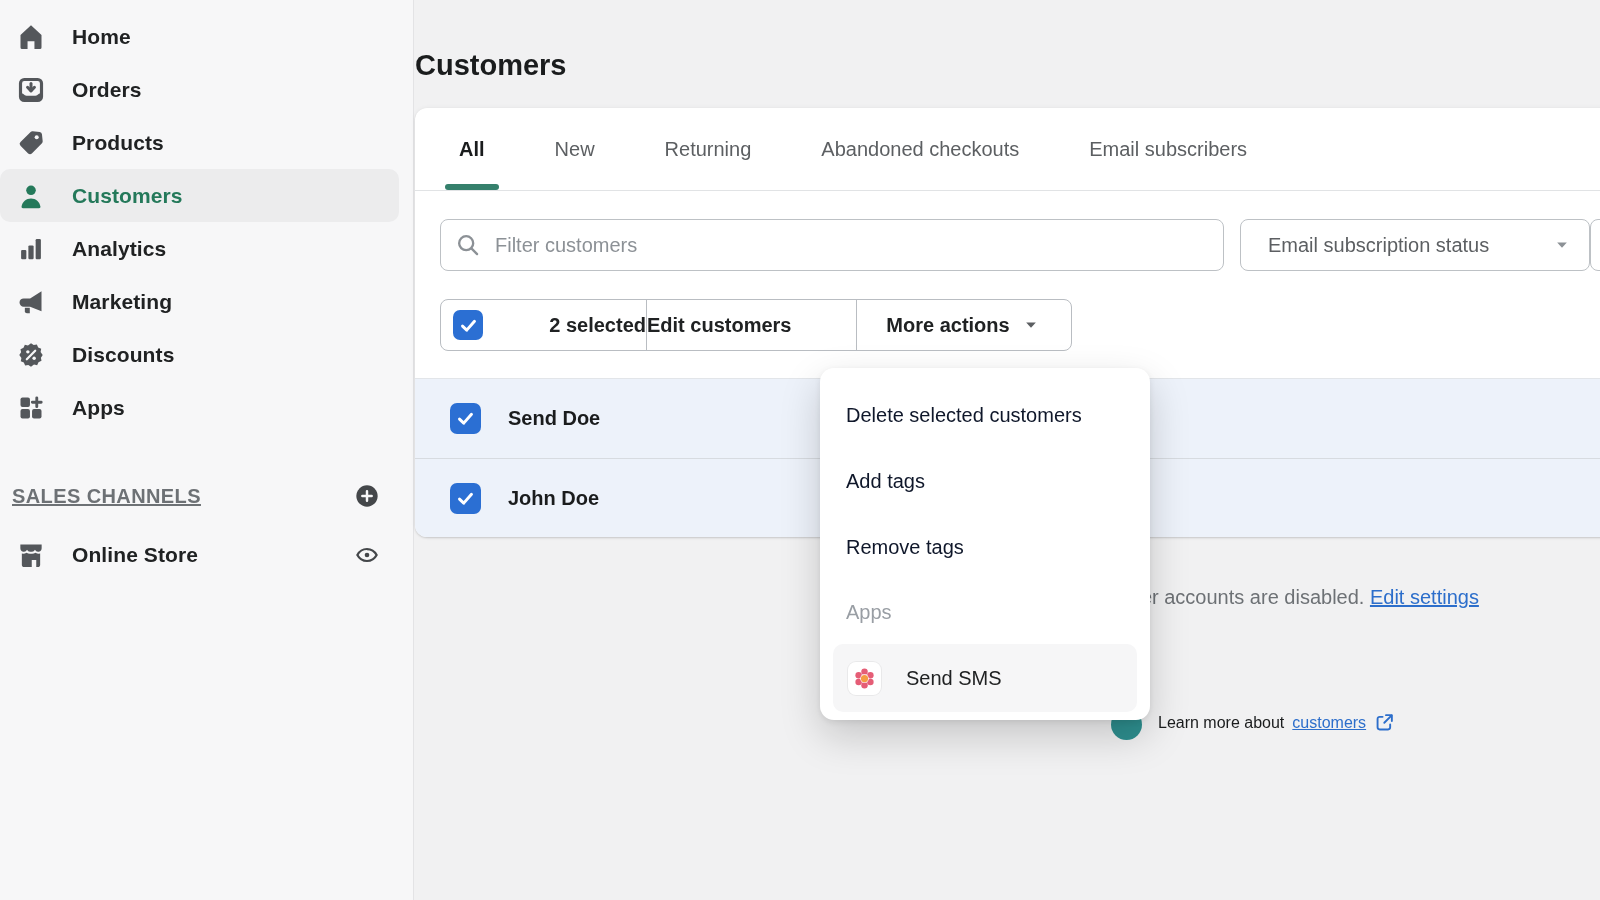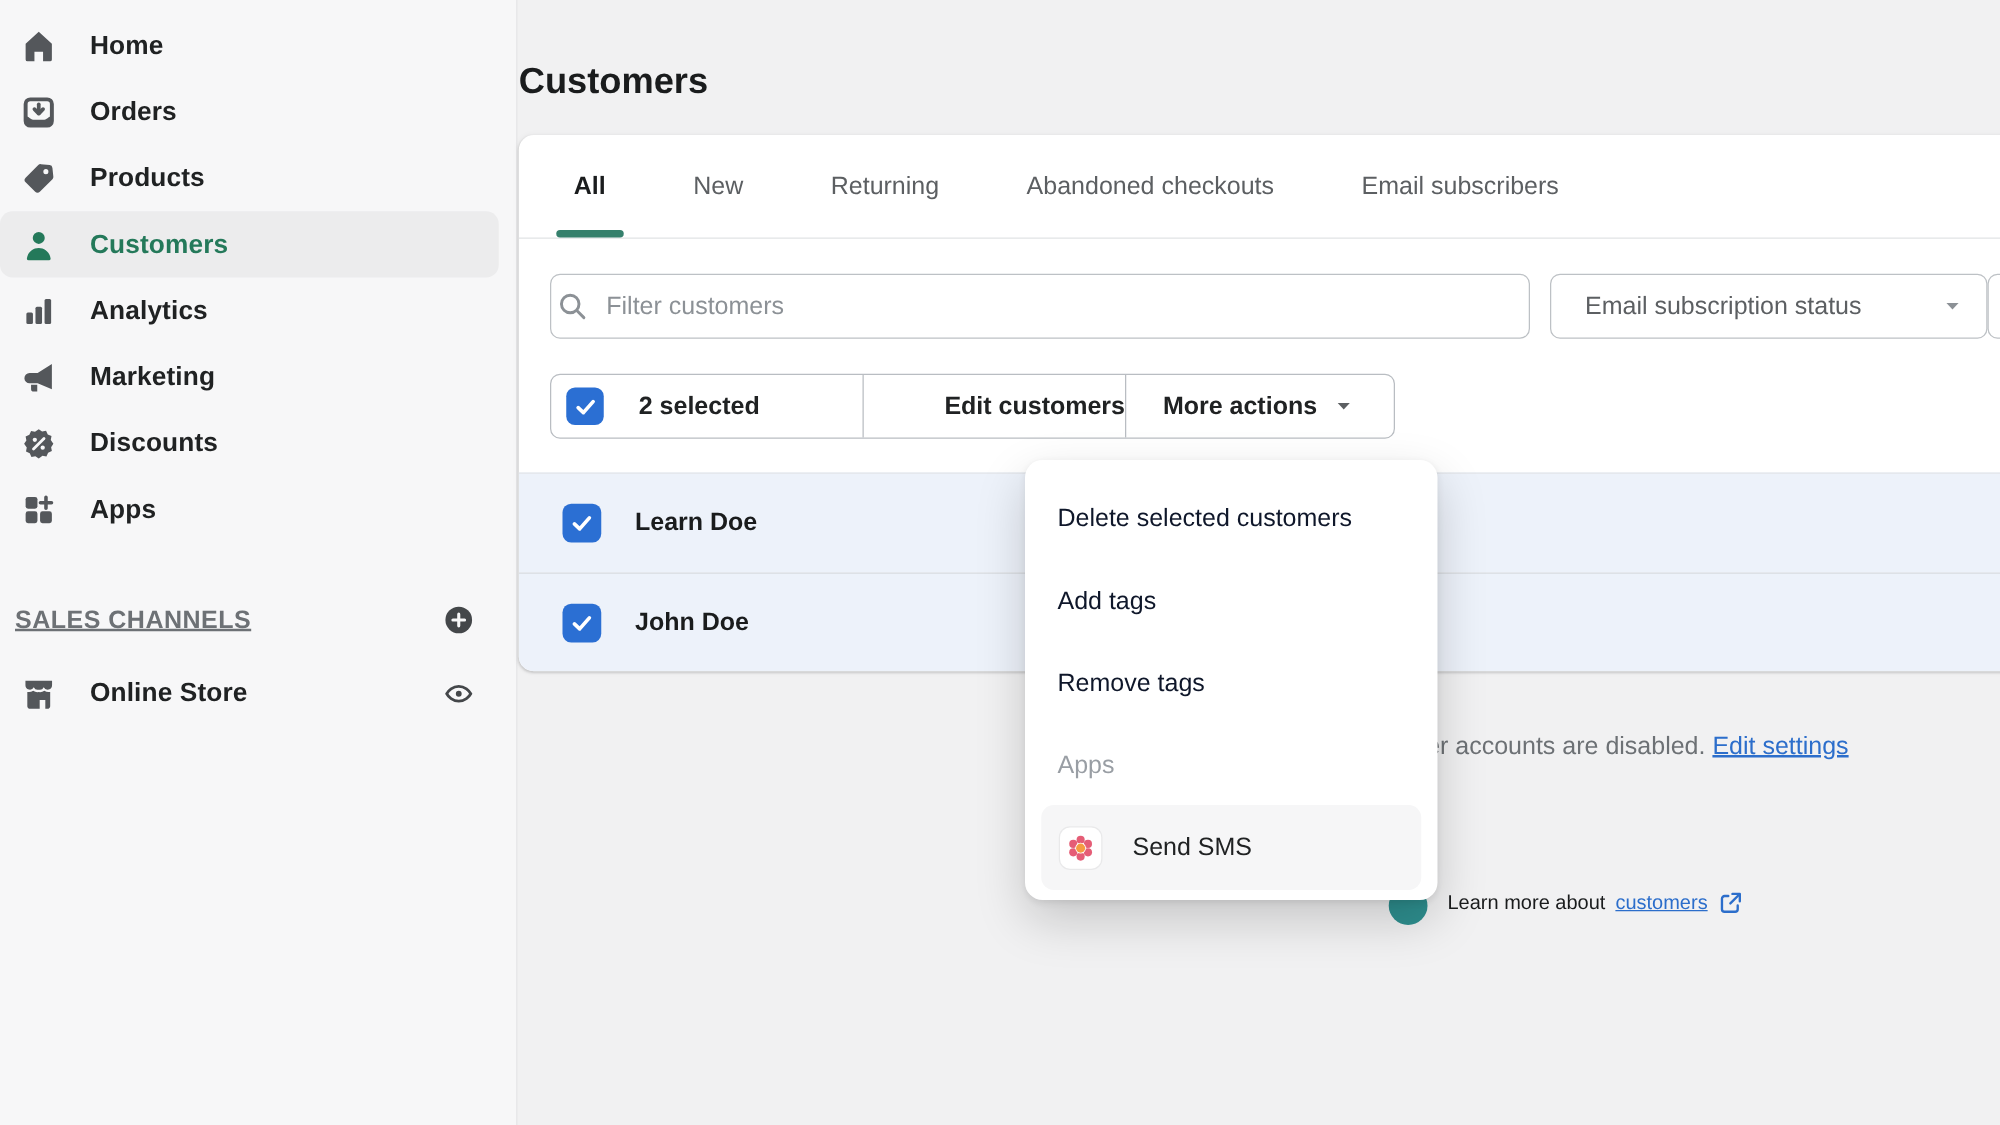--- a/index.html
+++ b/index.html
@@ -35,43 +35,43 @@
   .tabs-bar{height:82px;border-bottom:1px solid #e1e3e5;display:flex;align-items:center;
             padding-left:36px;gap:54px;}
   .tab{position:relative;height:82px;display:flex;align-items:center;padding:0 8px;
        font-size:20px;color:#5c5f62;cursor:pointer;white-space:nowrap;}
   .tab.active{color:#1a1c1d;font-weight:600;}
   .tab.active::after{content:"";position:absolute;left:-6px;right:-6px;bottom:0;height:6px;
                      border-radius:3px;background:#35806c;}
 
   .search-box{position:absolute;left:25px;top:111px;width:784px;height:52px;box-sizing:border-box;
               border:1px solid #bdc1c5;border-radius:8px;background:#fff;display:flex;align-items:center;
-              padding-left:4px;}
+              padding-left:14px;}
   .search-box svg{width:26px;height:26px;flex:0 0 26px;color:#8c9196;}
   .search-box input{border:none;outline:none;background:transparent;flex:1;margin-left:12px;
                     font-family:"Liberation Sans",sans-serif;font-size:20px;color:#202223;}
   .search-box input::placeholder{color:#8c9196;}
 
   .select-btn{position:absolute;left:825px;top:111px;width:350px;height:52px;box-sizing:border-box;
               border:1px solid #bdc1c5;border-radius:8px;background:#fff;display:flex;align-items:center;
               padding:0 16px 0 27px;cursor:pointer;}
   .select-btn .sel-lbl{font-size:20px;color:#5c5f62;flex:1;white-space:nowrap;}
   .select-btn svg{width:22px;height:22px;color:#8c9196;}
 
   .stub-btn{position:absolute;left:1175px;top:111px;width:80px;height:52px;box-sizing:border-box;
             border:1px solid #bdc1c5;border-radius:8px;background:#fff;cursor:pointer;}
 
   .bulk-group{position:absolute;left:25px;top:191px;height:52px;display:flex;
               border:1px solid #b9bdc2;border-radius:8px;background:#fff;box-sizing:border-box;}
   .seg{height:100%;display:flex;align-items:center;font-size:20px;font-weight:600;color:#202223;
-       box-sizing:border-box;cursor:pointer;}
+       box-sizing:border-box;cursor:pointer;justify-content:space-between;}
   .seg + .seg{border-left:1px solid #b9bdc2;}
   .seg-selected{width:205px;padding-left:12px;}
   .seg-selected .seg-lbl{margin-left:28px;}
-  .seg-edit{width:210px;justify-content:flex-end;margin-left:44px;}
+  .seg-edit{width:210px;justify-content:flex-start;}
   .seg-more{width:215px;justify-content:center;gap:10px;}
   .seg-more svg{width:22px;height:22px;color:#5c5f62;}
 
   .checkbox{width:31px;height:31px;border-radius:7px;background:#2b6fd3;display:flex;
             align-items:center;justify-content:center;flex:0 0 31px;cursor:pointer;}
   .checkbox svg{width:21px;height:21px;}
   .bulk-group .checkbox{width:30px;height:30px;flex-basis:30px;}
 
   .crow{position:absolute;left:0;right:0;background:#edf2fa;display:flex;align-items:center;
         padding-left:35px;box-sizing:border-box;cursor:pointer;}
@@ -270,21 +270,21 @@
         </svg>
       </div>
     </div>
 
     <div class="crow crow-1">
       <span class="checkbox">
         <svg viewBox="0 0 20 20">
             <path d="M4.3 10.6 8.3 14.4 15.7 6" stroke="#fff" stroke-width="2.8" fill="none" stroke-linecap="round" stroke-linejoin="round"></path>
           </svg>
       </span>
-      <span class="row-name">Learn Doe</span>
+      <span class="row-name">Send Doe</span>
     </div>
 
     <div class="crow crow-2">
       <span class="checkbox">
         <svg viewBox="0 0 20 20">
             <path d="M4.3 10.6 8.3 14.4 15.7 6" stroke="#fff" stroke-width="2.8" fill="none" stroke-linecap="round" stroke-linejoin="round"></path>
           </svg>
       </span>
       <span class="row-name">John Doe</span>
     </div>

